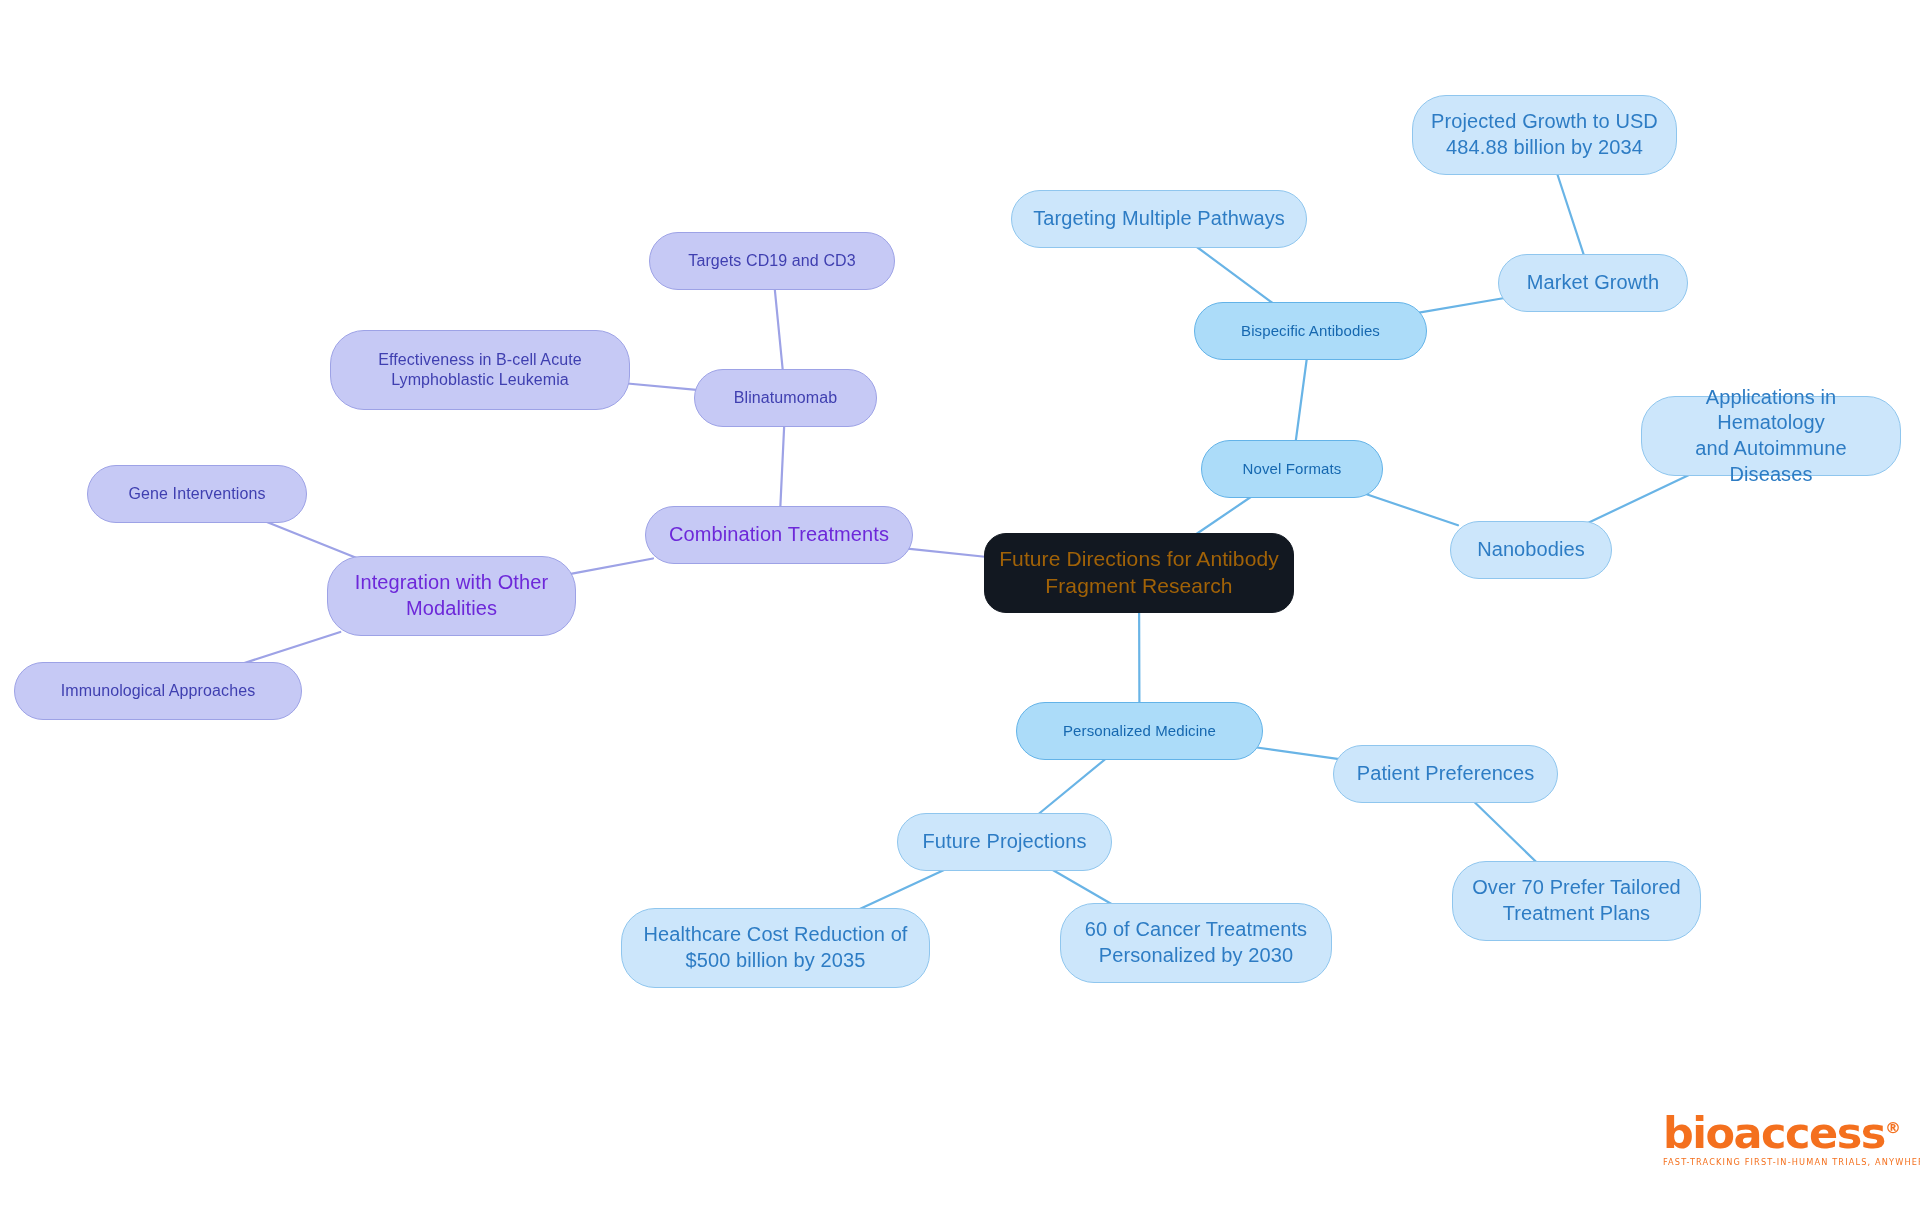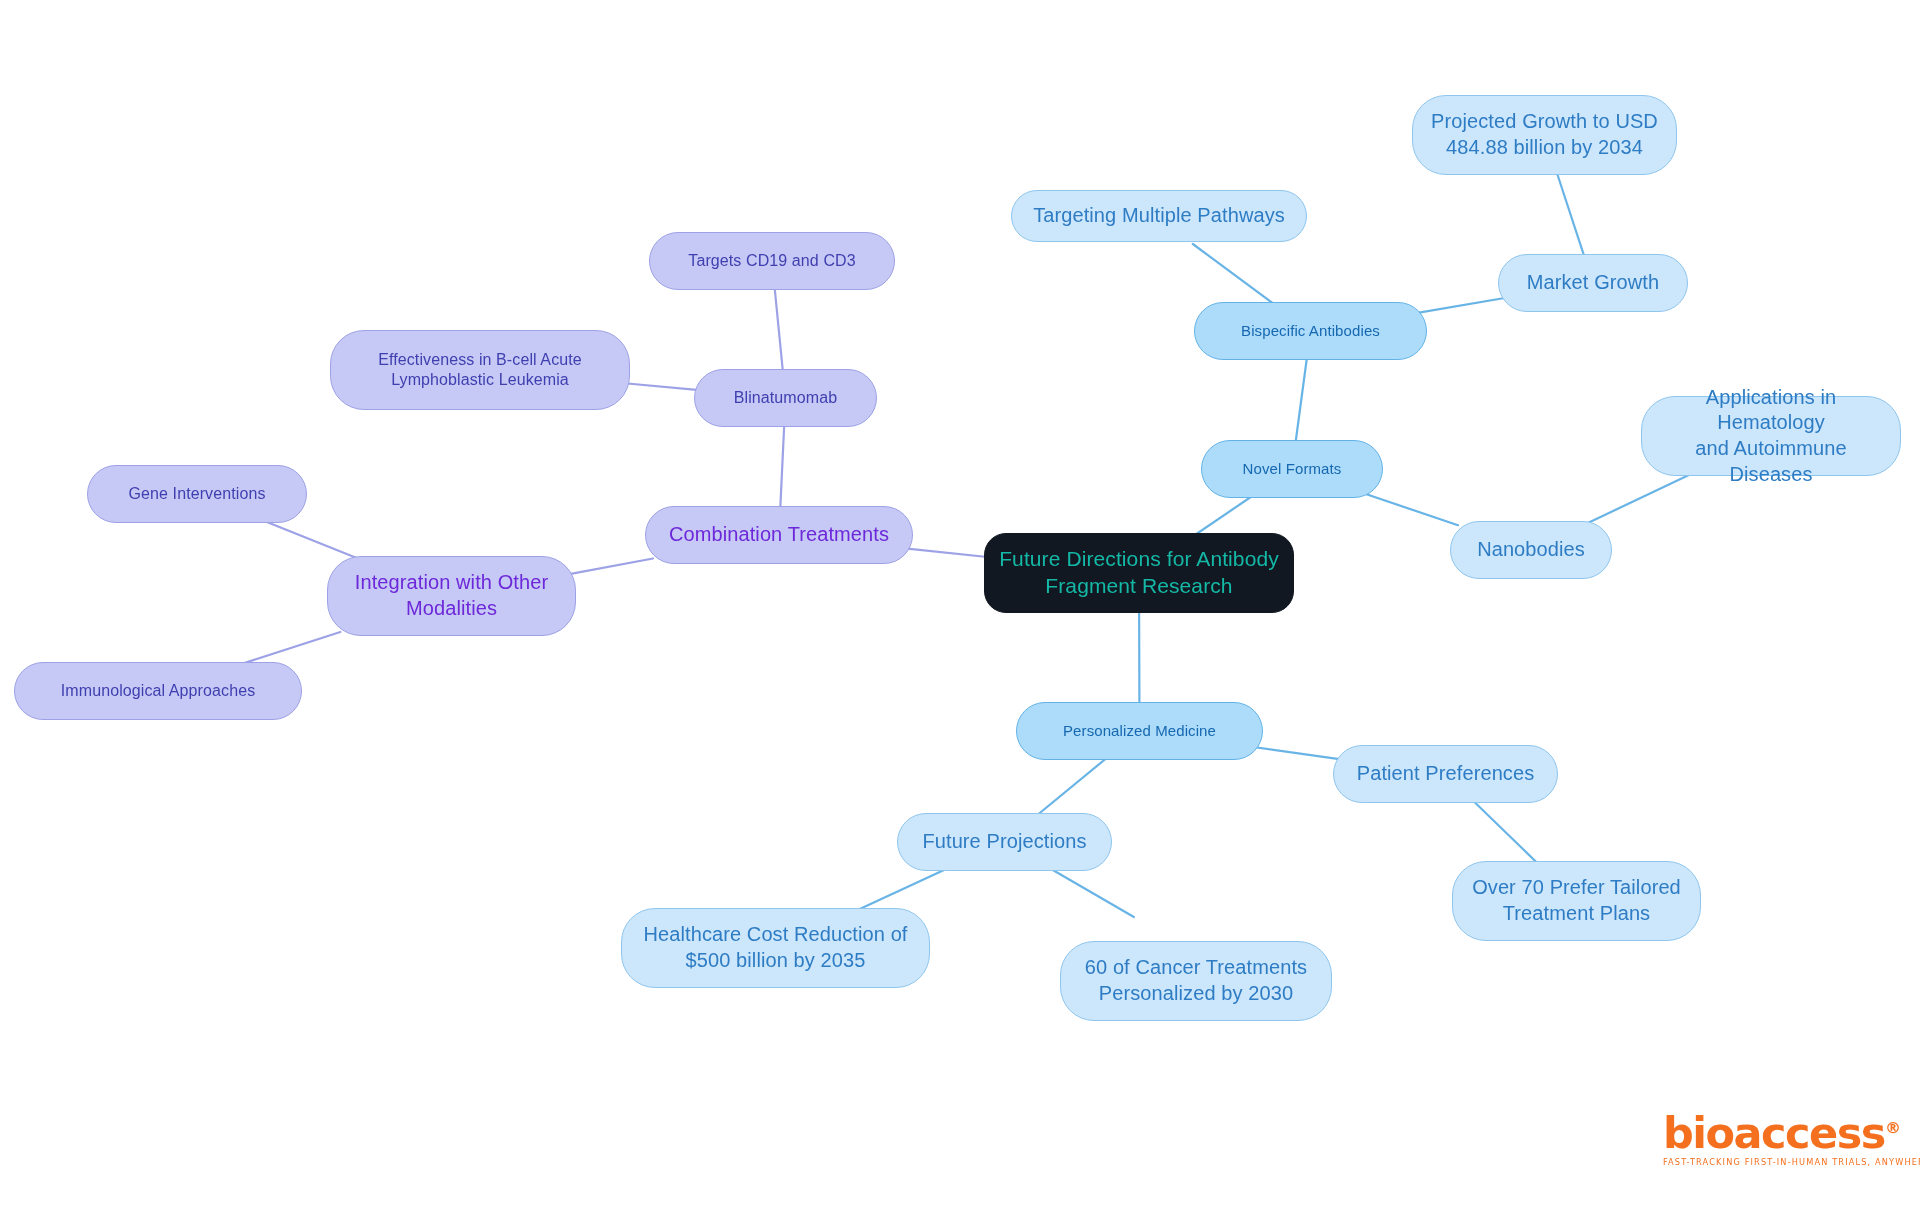--- a/index.html
+++ b/index.html
@@ -38,21 +38,21 @@
     border-style: solid;
     border-width: 1.5px;
     line-height: 1.28;
     white-space: pre-line;
     padding: 20px 14px;
     letter-spacing: 0.1px;
   }
   .node.root {
     background: #121821;
     border-color: #121821;
-    color: #14b8a6;
+    color: #a16207;
     font-size: 21px;
     border-radius: 22px;
   }
   .node.blue-branch {
     background: #ACDCF9;
     border-color: #63b3e8;
     color: #1668b0;
     font-size: 15px;
   }
   .node.blue-leaf {
@@ -127,35 +127,35 @@
       <line x1="783.0364963503649" y1="373" x2="774.4635036496351" y2="286" stroke="#9da2e6" stroke-width="2.2" stroke-linecap="round"></line>
       <line x1="702" y1="390.34697217675944" x2="622" y2="383.0147299509002" stroke="#9da2e6" stroke-width="2.2" stroke-linecap="round"></line>
       <line x1="653" y1="558.4687022900763" x2="568" y2="574.3007633587786" stroke="#9da2e6" stroke-width="2.2" stroke-linecap="round"></line>
       <line x1="361.6764705882353" y1="560" x2="259.37745098039215" y2="519" stroke="#9da2e6" stroke-width="2.2" stroke-linecap="round"></line>
       <line x1="340.27894736842103" y1="632" x2="235.23684210526315" y2="666" stroke="#9da2e6" stroke-width="2.2" stroke-linecap="round"></line>
     </svg>
 <div class="node root" style="left: 984px; top: 533px; width: 310px; height: 80px;"><span>Future Directions for Antibody
 Fragment Research</span></div>
     <div class="node blue-branch" style="left: 1201px; top: 440px; width: 182px; height: 58px;"><span>Novel Formats</span></div>
     <div class="node blue-branch" style="left: 1194px; top: 302px; width: 233px; height: 58px;"><span>Bispecific Antibodies</span></div>
-    <div class="node blue-leaf" style="left: 1011px; top: 190px; width: 296px; height: 52px;"><span>Targeting Multiple Pathways</span></div>
+    <div class="node blue-leaf" style="left: 1011px; top: 190px; width: 296px; height: 58px;"><span>Targeting Multiple Pathways</span></div>
     <div class="node blue-leaf" style="left: 1498px; top: 254px; width: 190px; height: 58px;"><span>Market Growth</span></div>
     <div class="node blue-leaf" style="left: 1412px; top: 95px; width: 265px; height: 80px;"><span>Projected Growth to USD
 484.88 billion by 2034</span></div>
     <div class="node blue-leaf" style="left: 1450px; top: 521px; width: 162px; height: 58px;"><span>Nanobodies</span></div>
     <div class="node blue-leaf" style="left: 1641px; top: 396px; width: 260px; height: 80px;"><span>Applications in Hematology
 and Autoimmune Diseases</span></div>
     <div class="node blue-branch" style="left: 1016px; top: 702px; width: 247px; height: 58px;"><span>Personalized Medicine</span></div>
     <div class="node blue-leaf" style="left: 1333px; top: 745px; width: 225px; height: 58px;"><span>Patient Preferences</span></div>
     <div class="node blue-leaf" style="left: 1452px; top: 861px; width: 249px; height: 80px;"><span>Over 70 Prefer Tailored
 Treatment Plans</span></div>
     <div class="node blue-leaf" style="left: 897px; top: 813px; width: 215px; height: 58px;"><span>Future Projections</span></div>
     <div class="node blue-leaf" style="left: 621px; top: 908px; width: 309px; height: 80px;"><span>Healthcare Cost Reduction of
 $500 billion by 2035</span></div>
-    <div class="node blue-leaf" style="left: 1060px; top: 941px; width: 272px; height: 80px;"><span>60 of Cancer Treatments
+    <div class="node blue-leaf" style="left: 1060px; top: 903px; width: 272px; height: 80px;"><span>60 of Cancer Treatments
 Personalized by 2030</span></div>
     <div class="node purple-branch" style="left: 645px; top: 506px; width: 268px; height: 58px;"><span>Combination Treatments</span></div>
     <div class="node purple-leaf" style="left: 694px; top: 369px; width: 183px; height: 58px;"><span>Blinatumomab</span></div>
     <div class="node purple-leaf" style="left: 649px; top: 232px; width: 246px; height: 58px;"><span>Targets CD19 and CD3</span></div>
     <div class="node purple-leaf" style="left: 330px; top: 330px; width: 300px; height: 80px;"><span>Effectiveness in B-cell Acute
 Lymphoblastic Leukemia</span></div>
     <div class="node purple-branch" style="left: 327px; top: 556px; width: 249px; height: 80px;"><span>Integration with Other
 Modalities</span></div>
     <div class="node purple-leaf" style="left: 87px; top: 465px; width: 220px; height: 58px;"><span>Gene Interventions</span></div>
     <div class="node purple-leaf" style="left: 14px; top: 662px; width: 288px; height: 58px;"><span>Immunological Approaches</span></div>

